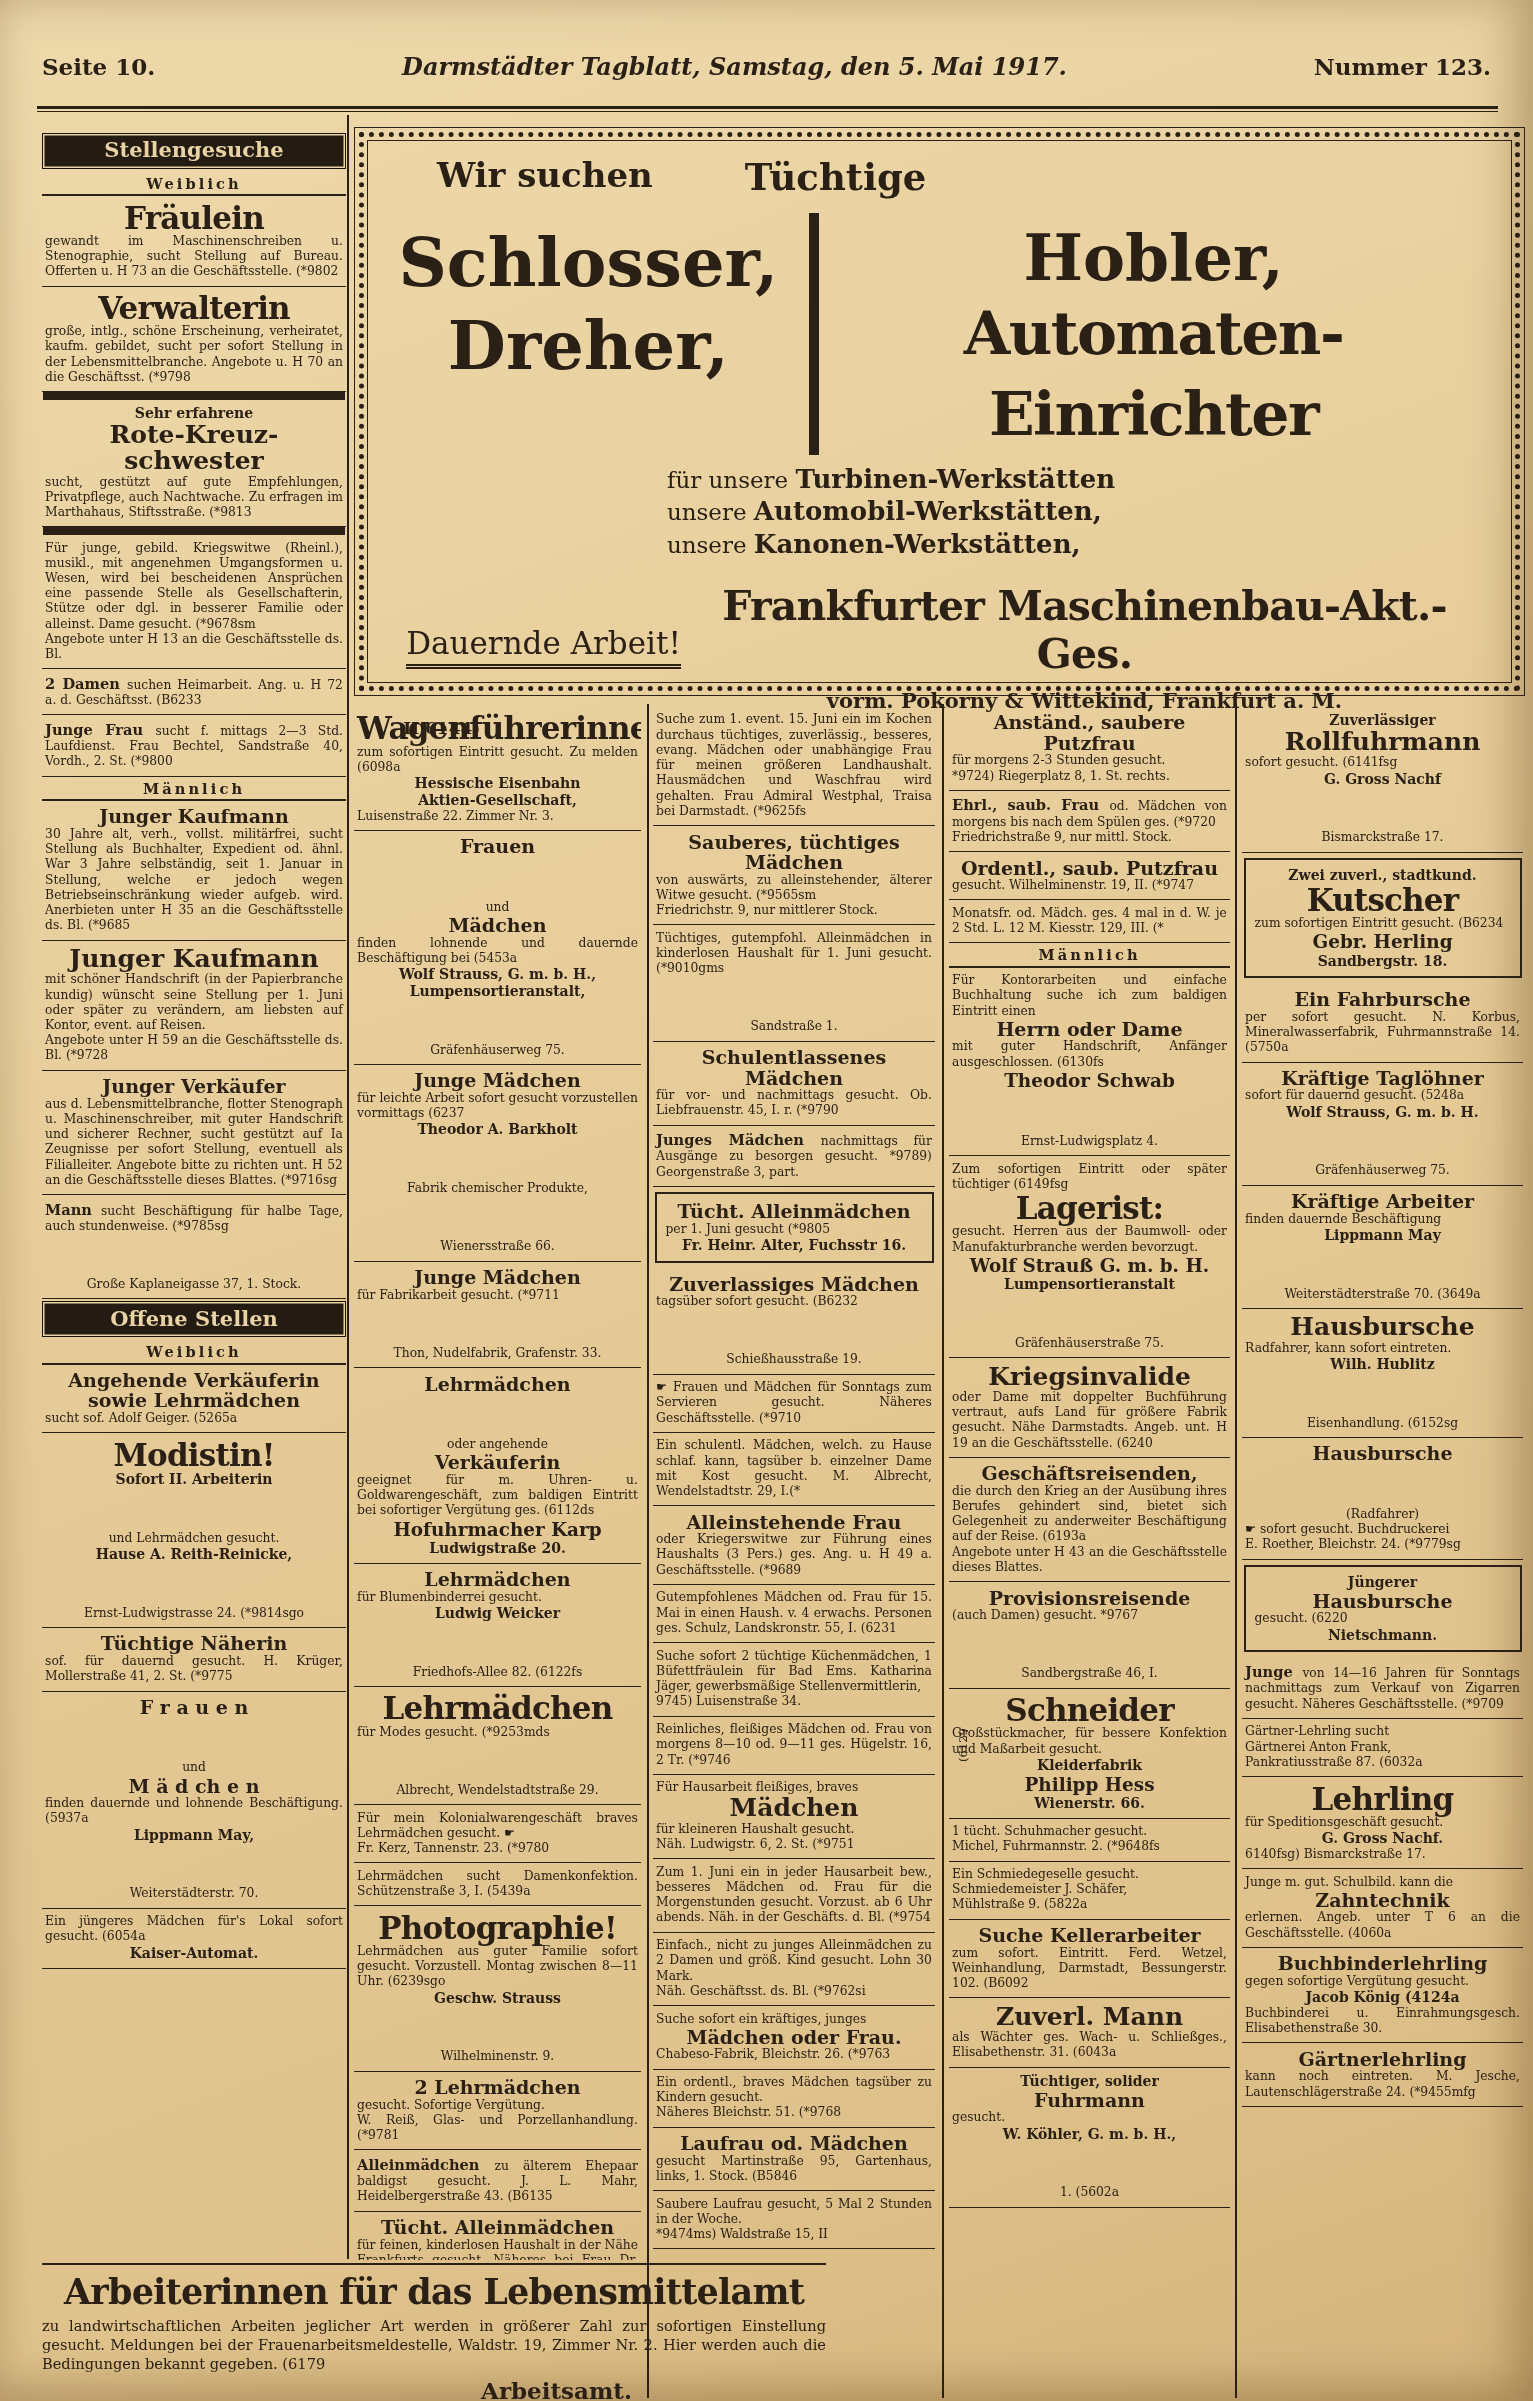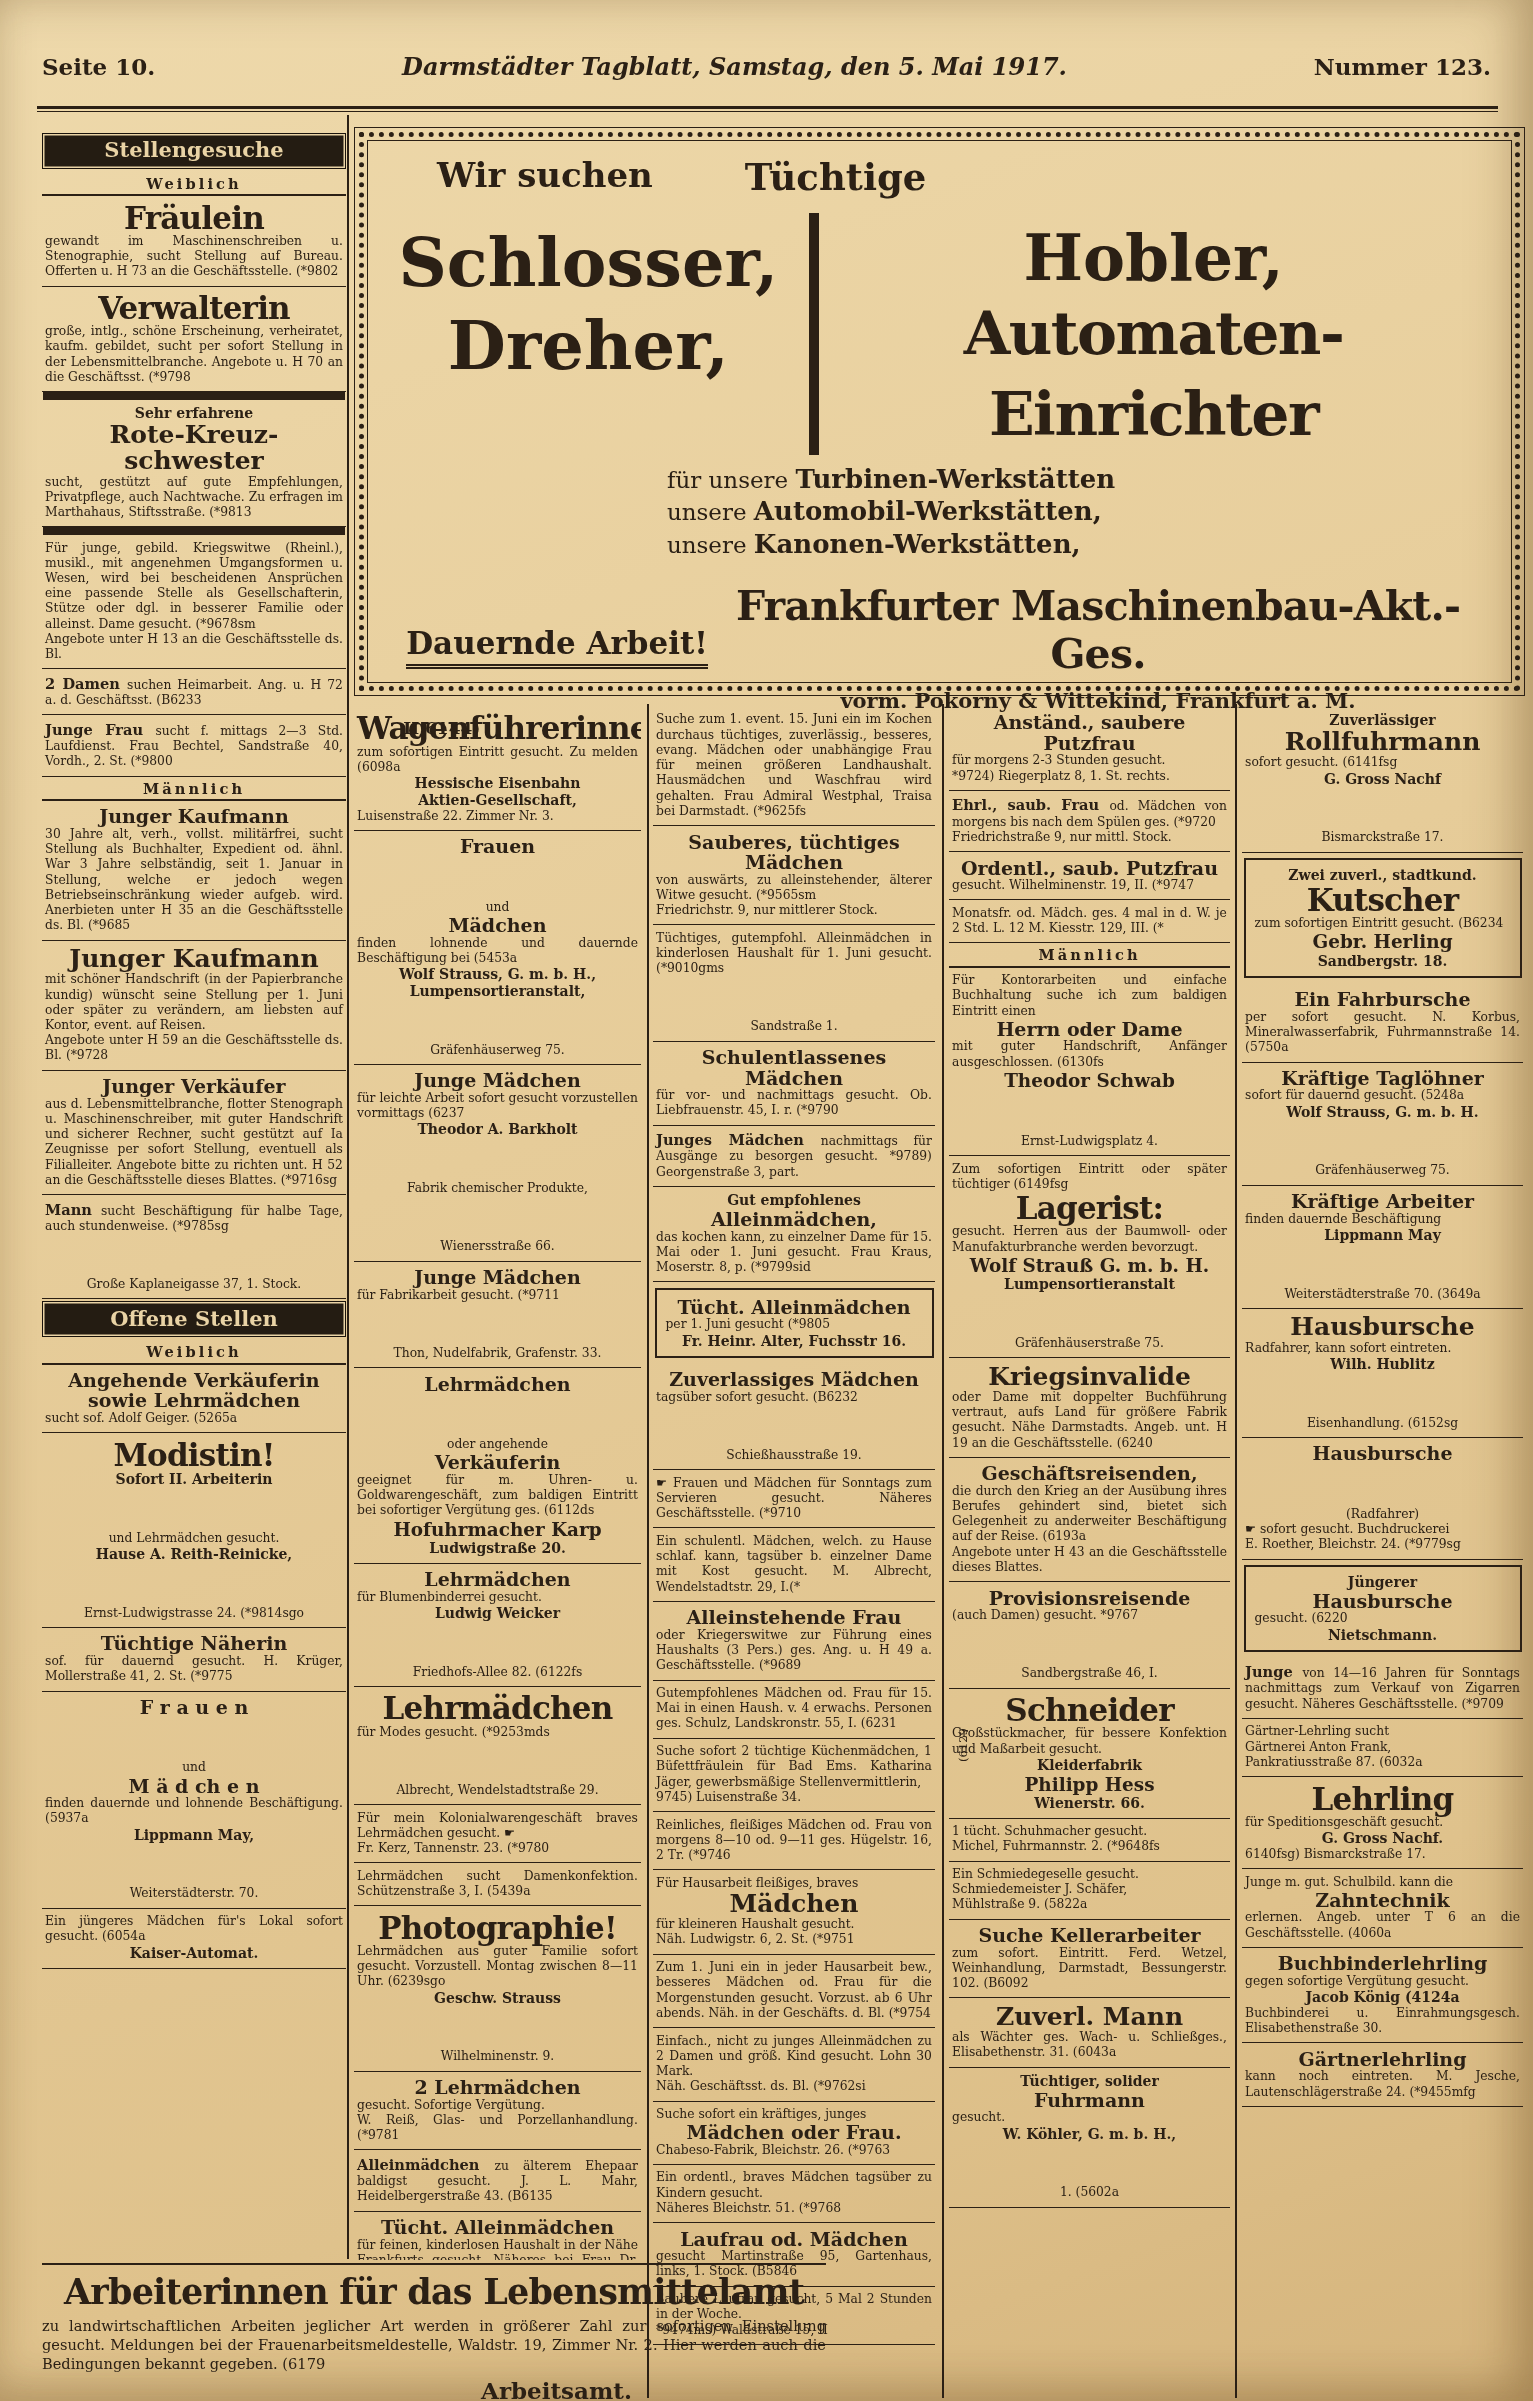--- a/index.html
+++ b/index.html
@@ -45,21 +45,21 @@
   .ba-row2{display:flex;margin-top:14px;}
   .ba-left{width:36%;text-align:center;border-right:10.7px solid #2b2015;padding:7.7px 23px 7.7px 0;}
   .ba-left div{font-size:67px;font-weight:bold;line-height:1.25;}
   .ba-right{flex:1;text-align:center;padding-top:10.7px;}
   .ba-right .j1{font-size:63px;font-weight:bold;line-height:1.1;}
   .ba-right .j2{font-size:60px;font-weight:bold;line-height:1.35;letter-spacing:-1.5px;}
   .ba-for{margin:7.7px 0 0 276px;}
   .ba-for .fl{font-size:23px;line-height:1.25;}
   .ba-for .fl b{font-size:26px;}
   .ba-row4{display:flex;align-items:center;margin-top:21.5px;}
-  .ba-perm{font-size:31px;font-weight:bold;border-bottom:5.4px double #2b2015;padding-bottom:3.1px;margin-left:15.3px;white-space:nowrap;}
+  .ba-perm{font-size:31px;font-weight:normal;border-bottom:5.4px double #2b2015;padding-bottom:3.1px;margin-left:15.3px;white-space:nowrap;}
   .ba-firmwrap{flex:1;text-align:center;}
   .ba-firm{font-size:41px;font-weight:bold;letter-spacing:-0.8px;}
   .ba-sub{font-size:21px;font-weight:bold;margin-top:10.7px;}
   .ba-num{font-size:17px;font-weight:bold;margin-top:4.6px;margin-left:12.3px;}
   
   #bottomad{position:absolute;left:42px;top:2263px;width:784px;height:135px;border-top:2.3px solid #2b2015;padding-top:6.1px;}
   #bottomad .bh{font-size:35px;font-weight:bold;text-align:center;letter-spacing:-0.8px;}
   #bottomad .bb{font-size:14.6px;text-align:justify;line-height:1.3;margin-top:4.6px;}
   #bottomad .bs{font-size:23px;font-weight:bold;text-align:center;margin-top:3.1px;padding-left:245px;}
 </style>
@@ -279,25 +279,20 @@
         <div class="p-body">Tüchtiges, gutempfohl. Alleinmädchen in kinderlosen Haushalt für 1. Juni gesucht. (*9010gms</div>
         <div class="p-center">Sandstraße 1.</div>
       </div>
       <div class="ad">
         <div class="p-h2">Schulentlassenes Mädchen</div>
         <div class="p-body">für vor- und nachmittags gesucht. Ob. Liebfrauenstr. 45, I. r. (*9790</div>
       </div>
       <div class="ad">
         <div class="p-body"><span class="lead-word">Junges Mädchen </span>nachmittags für Ausgänge zu besorgen gesucht. *9789)   Georgenstraße 3, part.</div>
       </div>
-      <div class="ad">
-        <div class="p-cbold">Gut empfohlenes</div>
-        <div class="p-h2">Alleinmädchen,</div>
-        <div class="p-body">das kochen kann, zu einzelner Dame für 15. Mai oder 1. Juni gesucht. Frau Kraus, Moserstr. 8, p. (*9799sid</div>
-      </div>
       <div class="ad boxed">
         <div class="p-h2">Tücht. Alleinmädchen</div>
         <div class="p-body">per 1. Juni gesucht (*9805</div>
         <div class="p-cbold">Fr. Heinr. Alter, Fuchsstr 16.</div>
       </div>
       <div class="ad">
         <div class="p-h2">Zuverlassiges Mädchen</div>
         <div class="p-body">tagsüber sofort gesucht. (B6232</div>
         <div class="p-center">Schießhausstraße 19.</div>
       </div>

